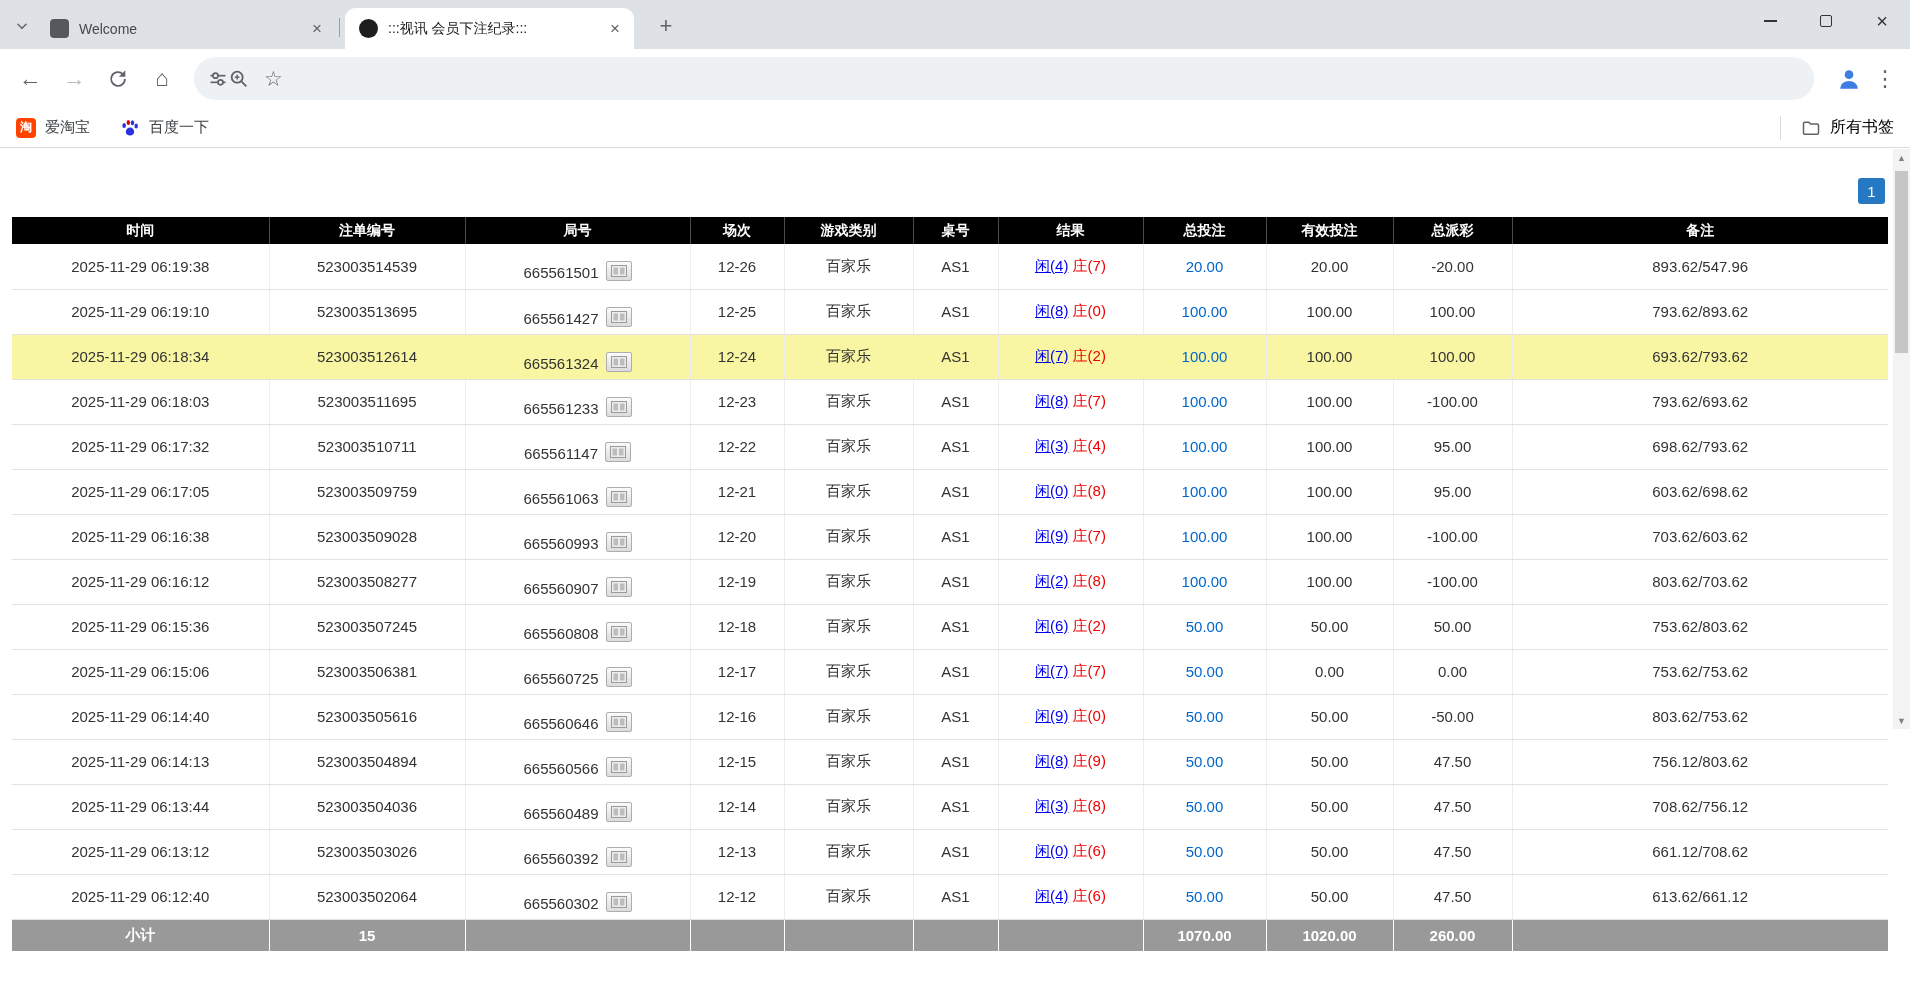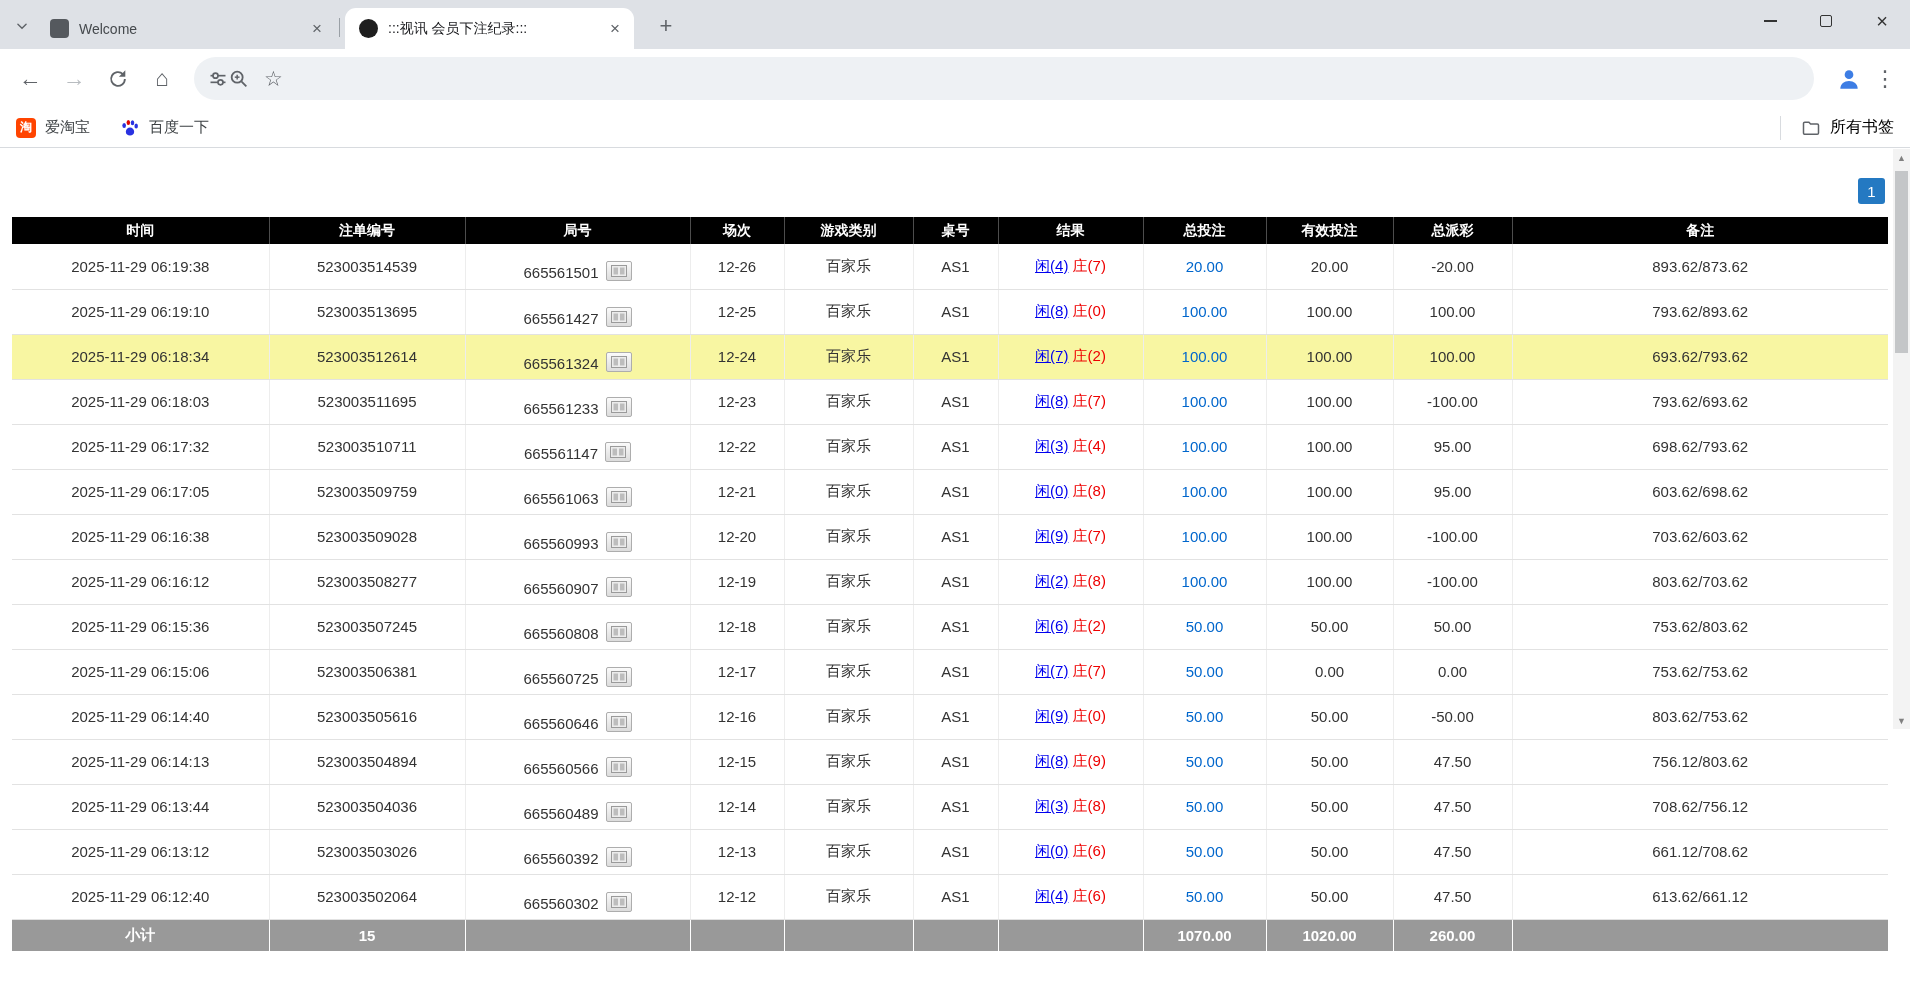--- a/index.html
+++ b/index.html
@@ -264,21 +264,21 @@
     <td>AS1</td>
     <td>
       <span class="result-player">闲(4)</span>
       <span class="result-banker">庄(7)</span>
     </td>
     <td>
       <a class="bet-link">20.00</a>
     </td>
     <td>20.00</td>
     <td class="payout neg">-20.00</td>
-    <td>893.62/873.62</td>
+    <td>893.62/547.96</td>
   </tr>
           <tr class="data-row">
     <td>2025-11-29 06:19:10</td>
     <td>523003513695</td>
     <td>
       <span class="round-wrap">
         <span>665561427</span>
         <span class="replay">
           <svg width="16" height="12" viewBox="0 0 16 12">
                     <rect x="0.5" y="0.5" width="15" height="11" fill="#ececec" stroke="#9a9a9a"></rect>

